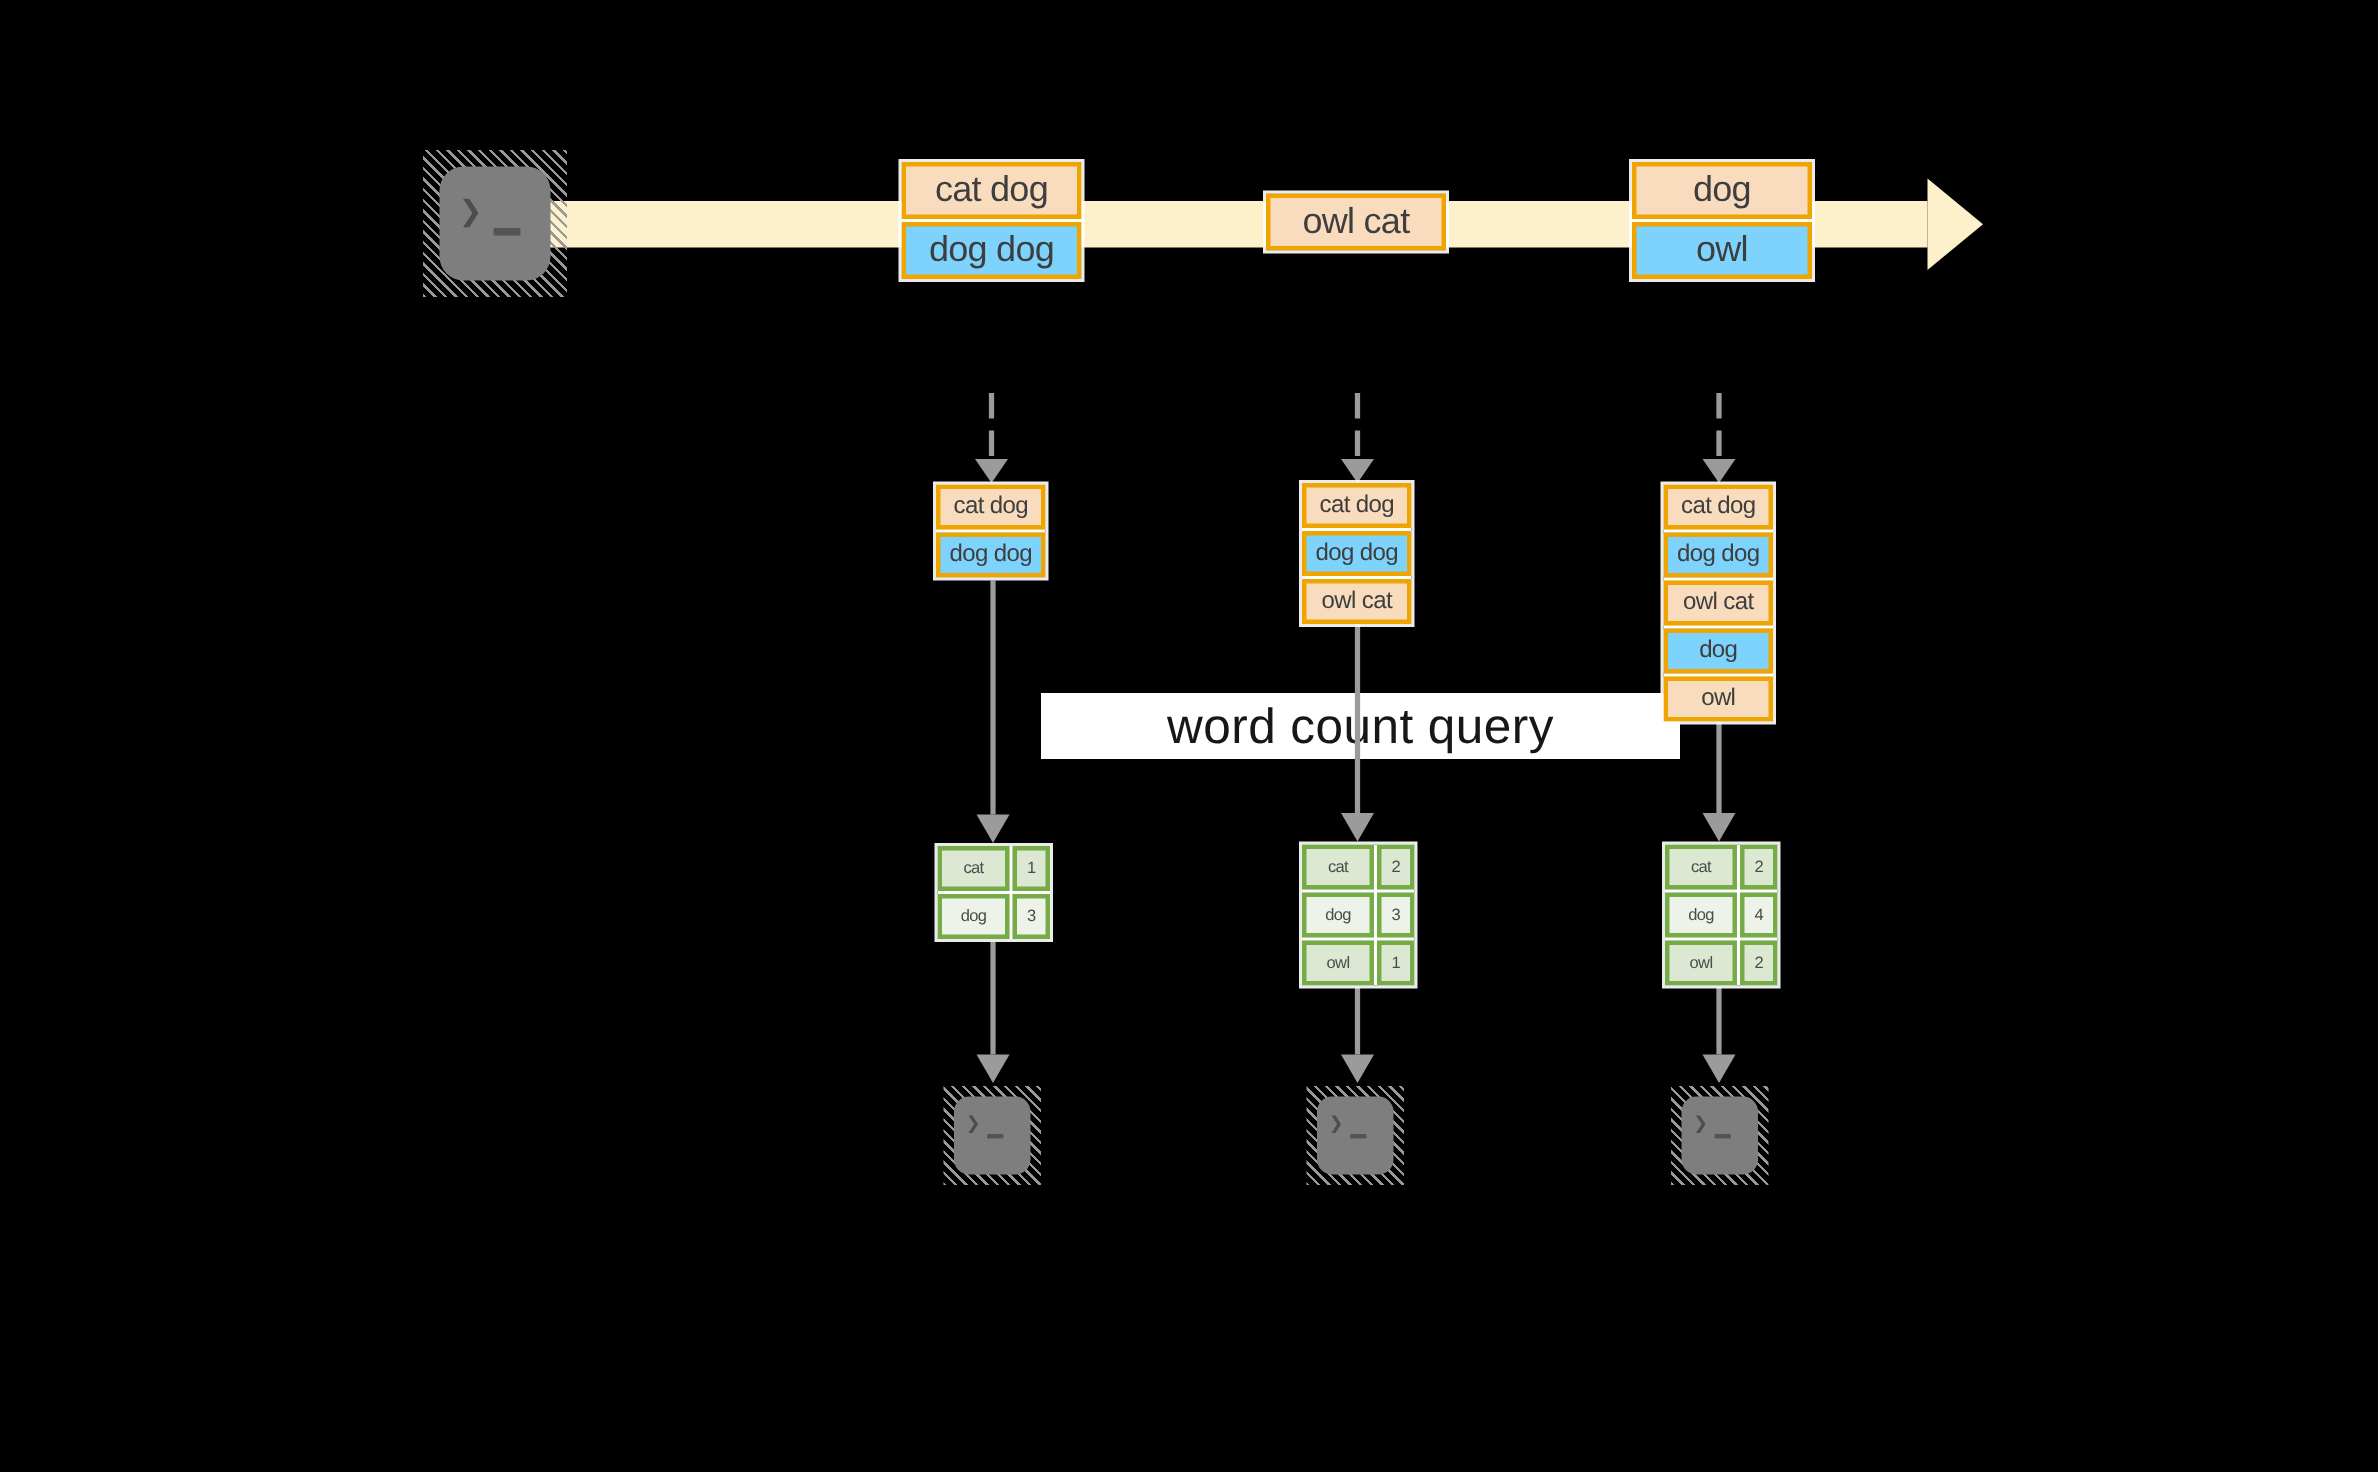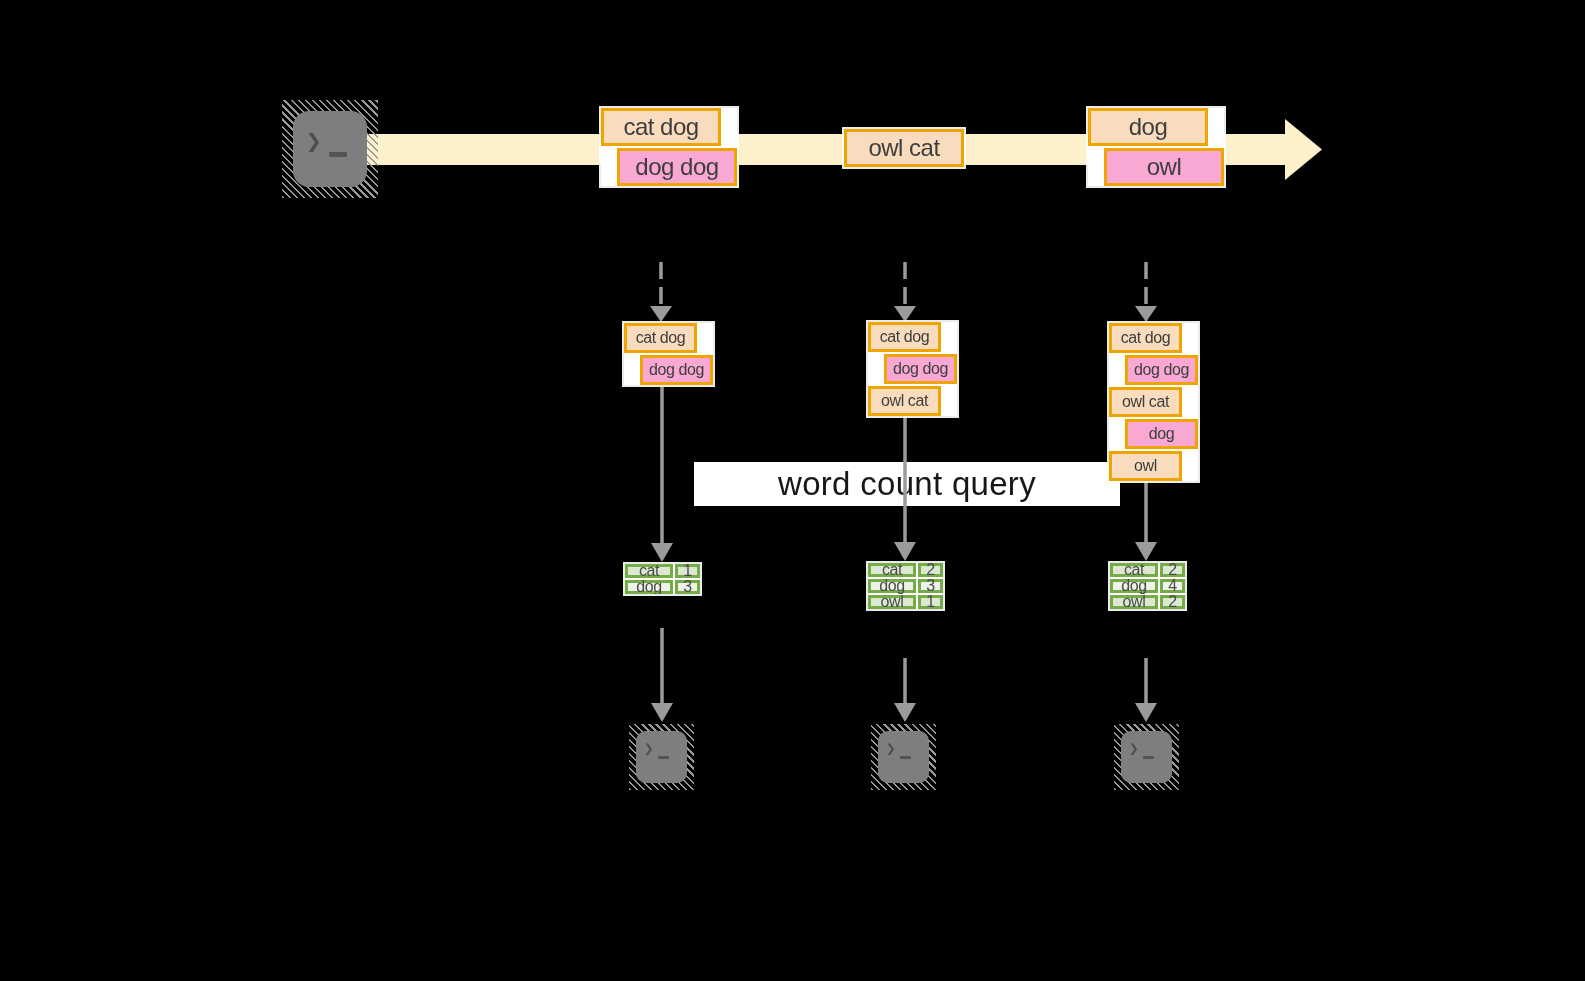--- a/index.html
+++ b/index.html
@@ -12,30 +12,30 @@
     position:absolute;display:flex;flex-direction:column;gap:2px;
     background:#fff;outline:2px solid rgba(255,255,255,.92);z-index:3;
   }
   .erow{
     box-sizing:border-box;border:3px solid #f0a400;color:#3e3e3e;
     display:flex;align-items:center;justify-content:center;white-space:nowrap;
   }
   .tl .erow{width:120px;height:38px;font-size:24px;letter-spacing:-.5px;}
   .st .erow{width:73px;height:30px;font-size:16px;letter-spacing:-.4px;}
   .f-peach{background:#f8dcbd;}
-  .f-cream{background:#f9a8d4;margin-left:16px;}
+  .f-cream{background:#7dd3fc;}
   
   .gtable{
     position:absolute;display:grid;grid-template-columns:48px 25px;gap:2px;
     background:#fff;outline:2px solid rgba(255,255,255,.92);z-index:3;
   }
   .gcell{
-    box-sizing:border-box;border:3px solid #76ac48;height:14px;
+    box-sizing:border-box;border:3px solid #76ac48;height:30px;
     display:flex;align-items:center;justify-content:center;
-    font-size:16px;color:#4b4b4b;letter-spacing:-.4px;
+    font-size:11px;color:#4b4b4b;letter-spacing:-.4px;
   }
   .g-a{background:#dce8d2;}
   .g-b{background:#edf3e8;}
   
   .term{
     position:absolute;z-index:3;
     background:repeating-linear-gradient(45deg,#999 0,#999 1.6px,transparent 1.6px,transparent 5px);
   }
   .term .inner{
     position:absolute;background:#7e7e7e;display:flex;align-items:flex-start;

